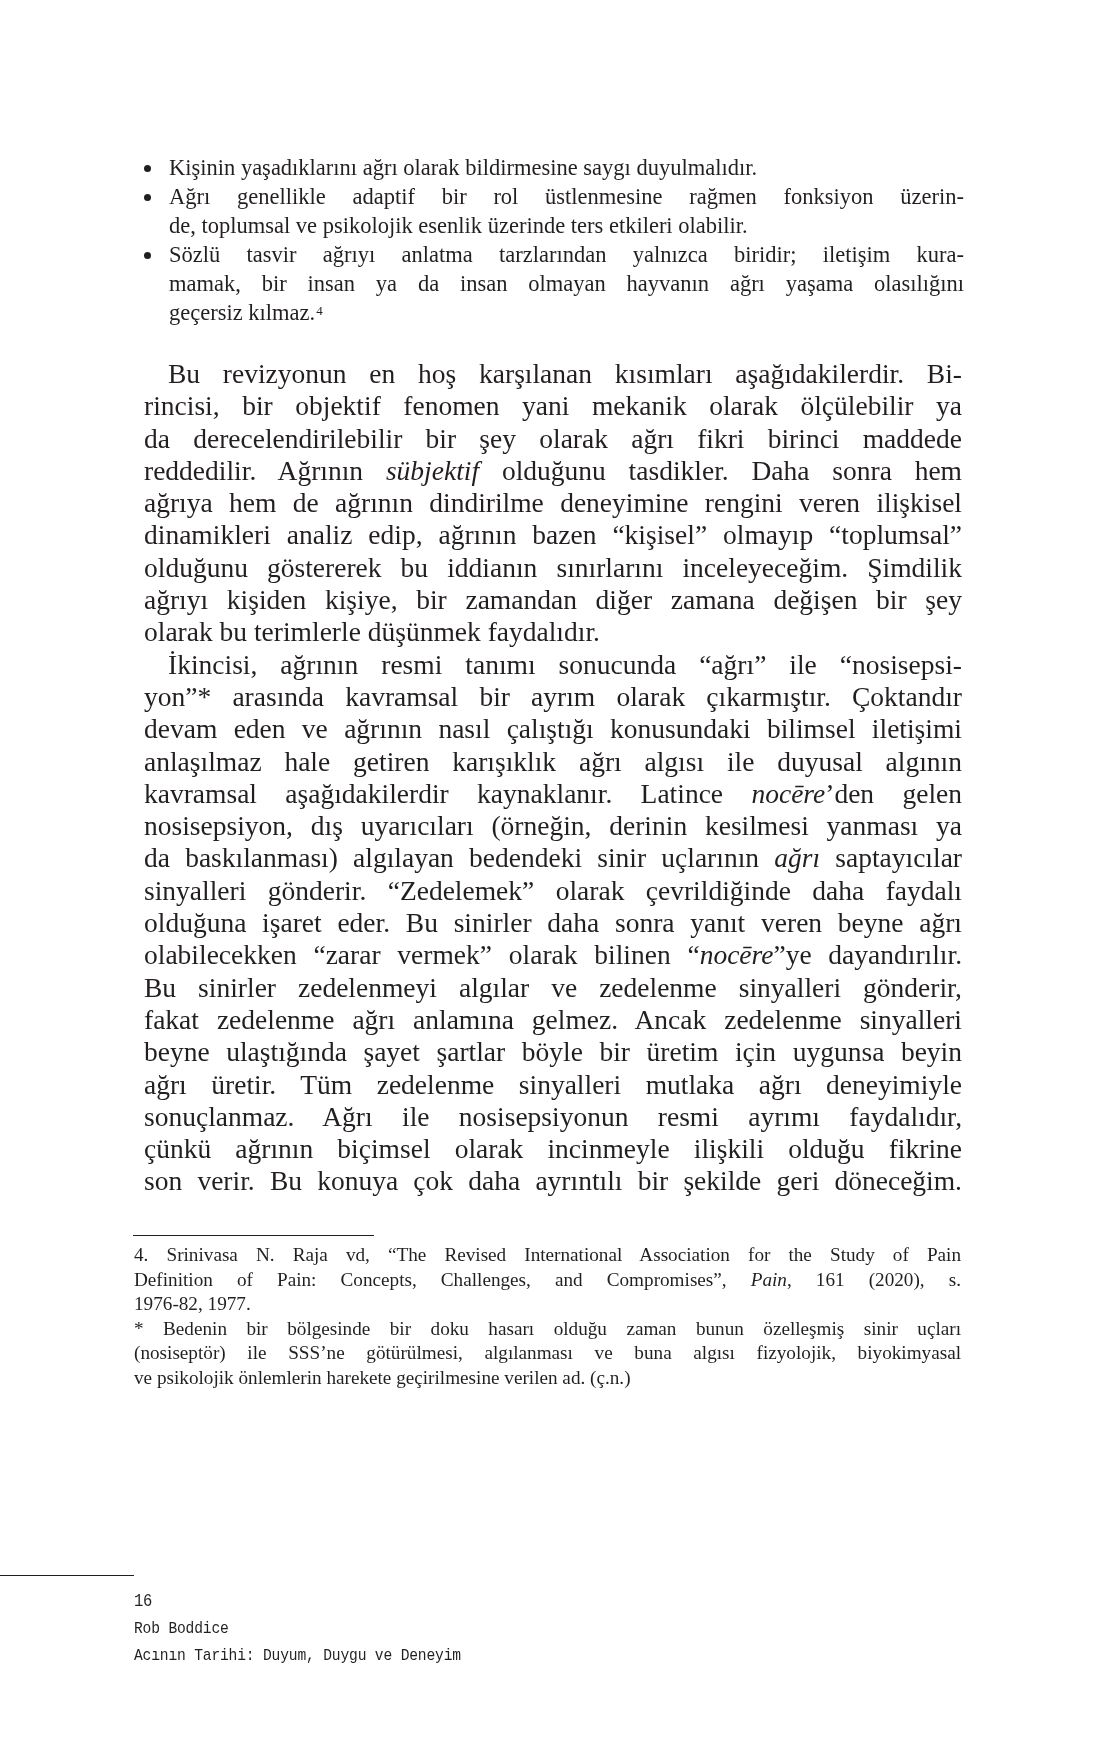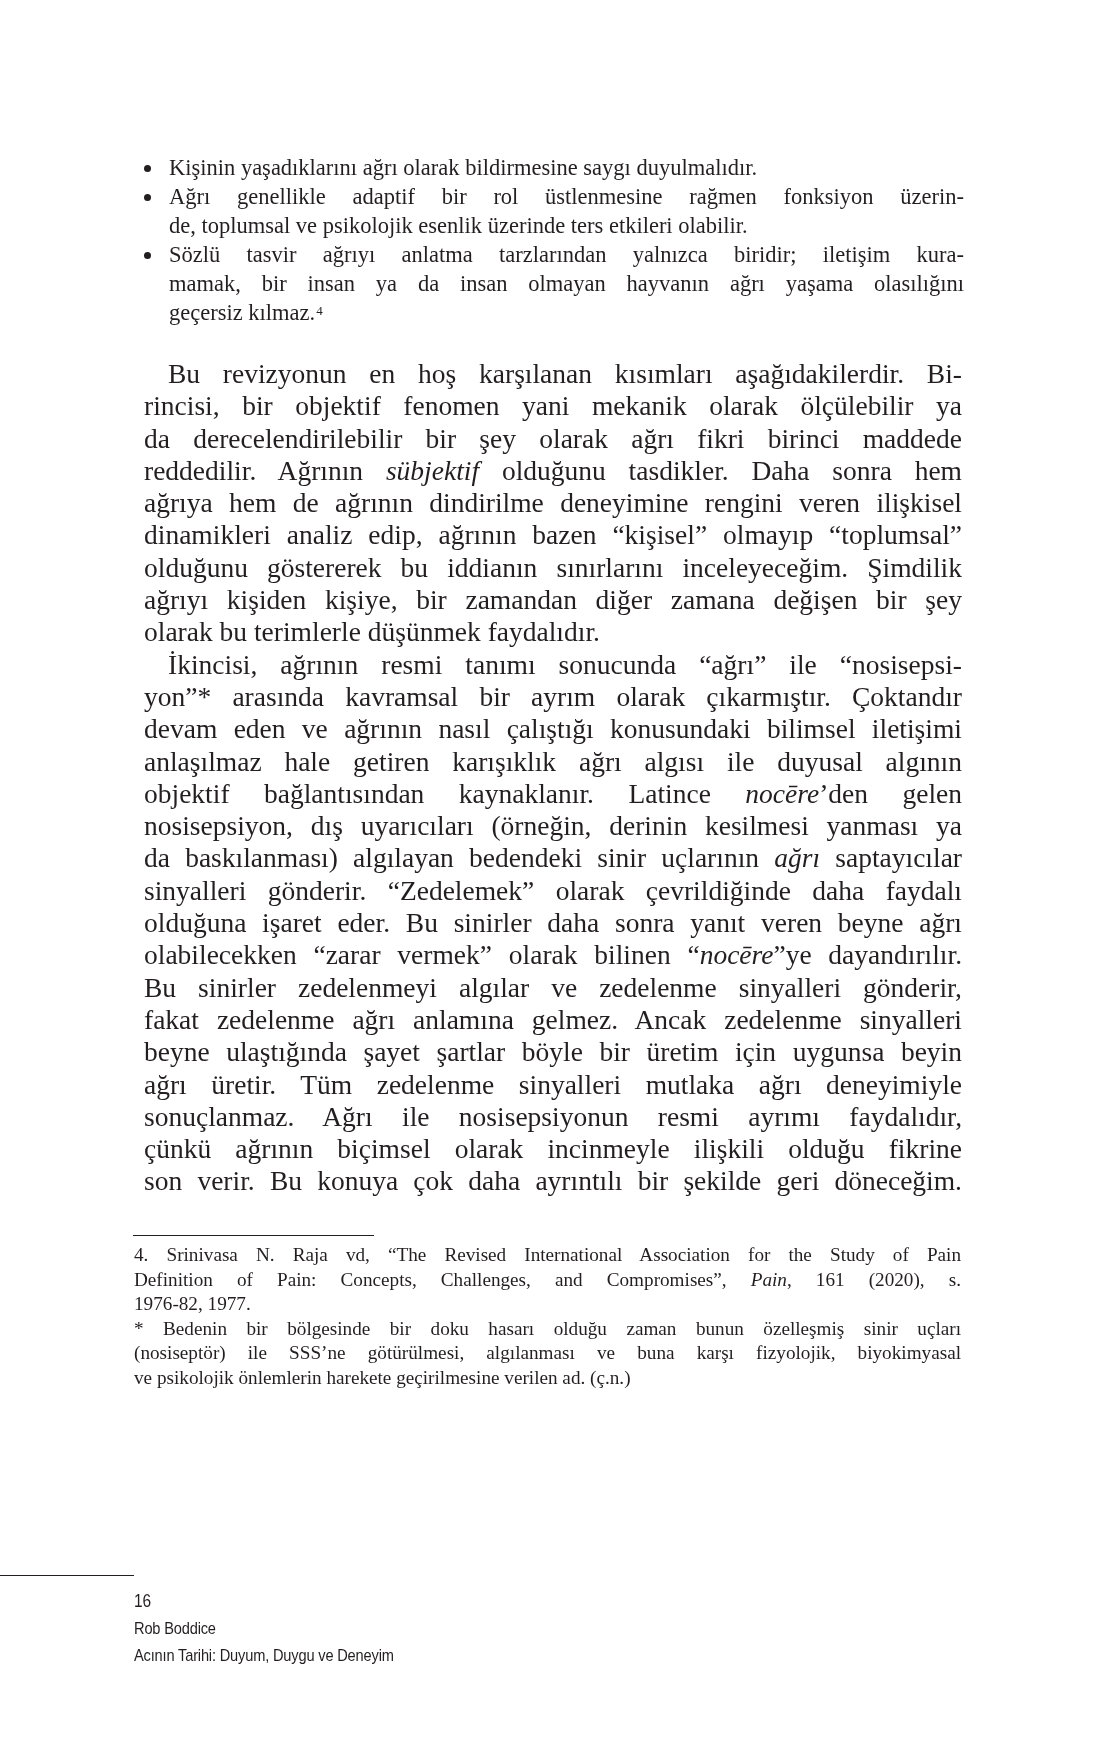--- a/index.html
+++ b/index.html
@@ -123,21 +123,21 @@
       left: 0;
       top: 1559px;
       width: 134px;
       height: 1px;
       background: #231f20;
     }
     .footer {
       position: absolute;
       left: 134px;
       top: 1572px;
-      font-family: Liberation Sans, sans-serif;
+      font-family: Liberation Mono, monospace;
       font-stretch: condensed;
     }
     .footer-line {
       display: block;
       font-size: 17px;
       line-height: 27px;
       height 27px;
       letter-spacing: -0.2px;
       transform: scaleX(0.86);
       transform-origin: left center;
@@ -180,21 +180,21 @@
         <span class="pline"><span>dinamikleri analiz edip, ağrının bazen “kişisel” olmayıp “toplumsal”</span></span>
         <span class="pline"><span>olduğunu göstererek bu iddianın sınırlarını inceleyeceğim. Şimdilik</span></span>
         <span class="pline"><span>ağrıyı kişiden kişiye, bir zamandan diğer zamana değişen bir şey</span></span>
         <span class="pline last"><span>olarak bu terimlerle düşünmek faydalıdır.</span></span>
       </div>
       <div>
         <span class="pline" style="padding-left: 24px;"><span>İkincisi, ağrının resmi tanımı sonucunda “ağrı” ile “nosisepsi-</span></span>
         <span class="pline"><span>yon”* arasında kavramsal bir ayrım olarak çıkarmıştır. Çoktandır</span></span>
         <span class="pline"><span>devam eden ve ağrının nasıl çalıştığı konusundaki bilimsel iletişimi</span></span>
         <span class="pline"><span>anlaşılmaz hale getiren karışıklık ağrı algısı ile duyusal algının</span></span>
-        <span class="pline"><span>objektif bağlantısından kaynaklanır. Latince </span><i>nocēre</i><span>’den gelen</span></span>
+        <span class="pline"><span>kavramsal aşağıdakilerdir kaynaklanır. Latince </span><i>nocēre</i><span>’den gelen</span></span>
         <span class="pline"><span>nosisepsiyon, dış uyarıcıları (örneğin, derinin kesilmesi yanması ya</span></span>
         <span class="pline"><span>da baskılanması) algılayan bedendeki sinir uçlarının </span><i>ağrı</i><span> saptayıcılar</span></span>
         <span class="pline"><span>sinyalleri gönderir. “Zedelemek” olarak çevrildiğinde daha faydalı</span></span>
         <span class="pline"><span>olduğuna işaret eder. Bu sinirler daha sonra yanıt veren beyne ağrı</span></span>
         <span class="pline"><span>olabilecekken “zarar vermek” olarak bilinen “</span><i>nocēre</i><span>”ye dayandırılır.</span></span>
         <span class="pline"><span>Bu sinirler zedelenmeyi algılar ve zedelenme sinyalleri gönderir,</span></span>
         <span class="pline"><span>fakat zedelenme ağrı anlamına gelmez. Ancak zedelenme sinyalleri</span></span>
         <span class="pline"><span>beyne ulaştığında şayet şartlar böyle bir üretim için uygunsa beyin</span></span>
         <span class="pline"><span>ağrı üretir. Tüm zedelenme sinyalleri mutlaka ağrı deneyimiyle</span></span>
         <span class="pline"><span>sonuçlanmaz. Ağrı ile nosisepsiyonun resmi ayrımı faydalıdır,</span></span>
@@ -205,21 +205,21 @@
 
   <div class="fn-rule"></div>
   <div class="footnotes" id="footnotes">
       <div>
         <span class="fline"><span>4. Srinivasa N. Raja vd, “The Revised International Association for the Study of Pain</span></span>
         <span class="fline"><span>Definition of Pain: Concepts, Challenges, and Compromises”, </span><i>Pain</i><span>, 161 (2020), s.</span></span>
         <span class="fline last"><span>1976-82, 1977.</span></span>
       </div>
       <div>
         <span class="fline"><span>* Bedenin bir bölgesinde bir doku hasarı olduğu zaman bunun özelleşmiş sinir uçları</span></span>
-        <span class="fline"><span>(nosiseptör) ile SSS’ne götürülmesi, algılanması ve buna karşı fizyolojik, biyokimyasal</span></span>
+        <span class="fline"><span>(nosiseptör) ile SSS’ne götürülmesi, algılanması ve buna algısı fizyolojik, biyokimyasal</span></span>
         <span class="fline last"><span>ve psikolojik önlemlerin harekete geçirilmesine verilen ad. (ç.n.)</span></span>
       </div>
     </div>
 
   <div class="footer-rule"></div>
   <div class="footer">
     <span class="footer-line pagenum">16</span>
     <span class="footer-line">Rob Boddice</span>
     <span class="footer-line">Acının Tarihi: Duyum, Duygu ve Deneyim</span>
   </div>

